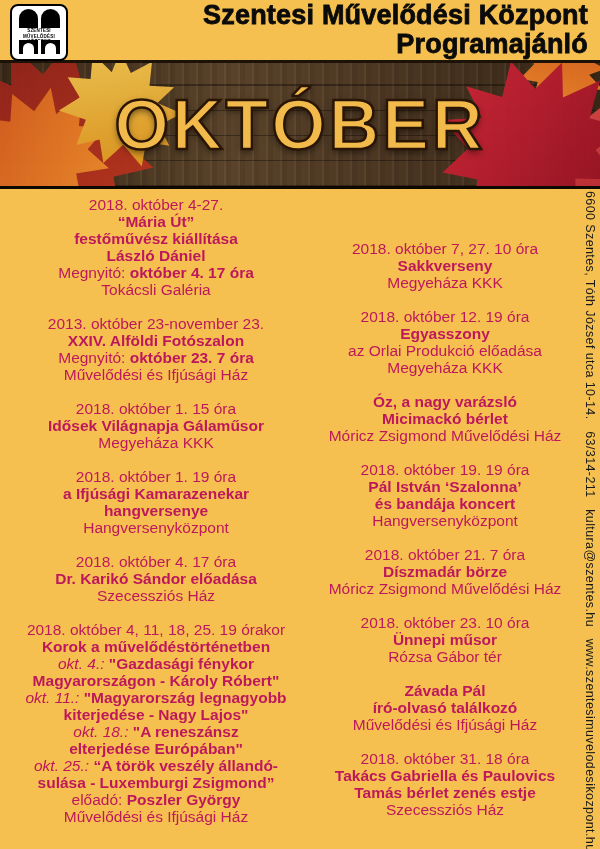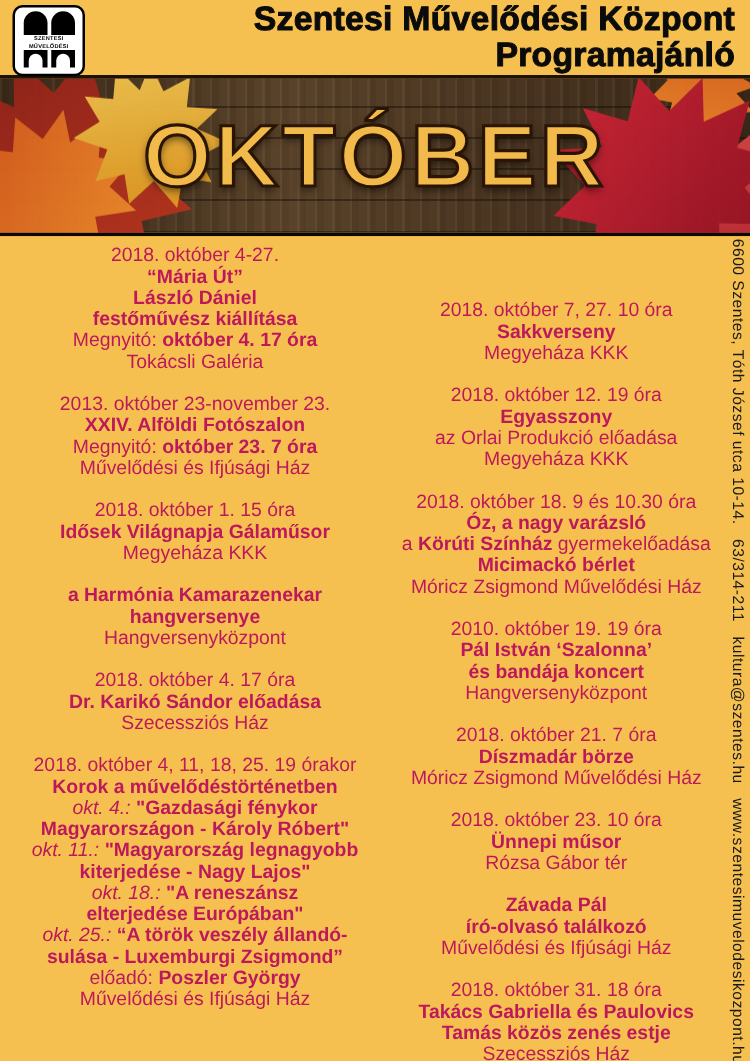--- a/index.html
+++ b/index.html
@@ -124,38 +124,39 @@
     </svg>
     <div class="month">OKTÓBER</div>
   </div>
 
   <div class="body">
     <div class="cols">
       <div class="col col-left">
           <div class="event">
             <div class="line"><span class="seg-r">2018. október 4-27.</span></div>
             <div class="line"><span class="seg-b">“Mária Út”</span></div>
+            <div class="line"><span class="seg-b">festőművész kiállítása</span></div>
             <div class="line"><span class="seg-b">László Dániel</span></div>
-            <div class="line"><span class="seg-b">festőművész kiállítása</span></div>
             <div class="line"><span class="seg-r">Megnyitó: </span><span class="seg-b">október 4. 17 óra</span></div>
             <div class="line"><span class="seg-r">Tokácsli Galéria</span></div>
           </div>
           <div class="event">
             <div class="line"><span class="seg-r">2013. október 23-november 23.</span></div>
             <div class="line"><span class="seg-b">XXIV. Alföldi Fotószalon</span></div>
             <div class="line"><span class="seg-r">Megnyitó: </span><span class="seg-b">október 23. 7 óra</span></div>
             <div class="line"><span class="seg-r">Művelődési és Ifjúsági Ház</span></div>
           </div>
           <div class="event">
             <div class="line"><span class="seg-r">2018. október 1. 15 óra</span></div>
             <div class="line"><span class="seg-b">Idősek Világnapja Gálaműsor</span></div>
             <div class="line"><span class="seg-r">Megyeháza KKK</span></div>
           </div>
           <div class="event">
-            <div class="line"><span class="seg-b">a Harmónia Kamarazenekar</span></div>
+            <div class="line"><span class="seg-r">2018. október 1. 19 óra</span></div>
+            <div class="line"><span class="seg-b">a Ifjúsági Kamarazenekar</span></div>
             <div class="line"><span class="seg-b">hangversenye</span></div>
             <div class="line"><span class="seg-r">Hangversenyközpont</span></div>
           </div>
           <div class="event">
             <div class="line"><span class="seg-r">2018. október 4. 17 óra</span></div>
             <div class="line"><span class="seg-b">Dr. Karikó Sándor előadása</span></div>
             <div class="line"><span class="seg-r">Szecessziós Ház</span></div>
           </div>
           <div class="event">
             <div class="line"><span class="seg-r">2018. október 4, 11, 18, 25. 19 órakor</span></div>
@@ -178,28 +179,26 @@
             <div class="line"><span class="seg-b">Sakkverseny</span></div>
             <div class="line"><span class="seg-r">Megyeháza KKK</span></div>
           </div>
           <div class="event">
             <div class="line"><span class="seg-r">2018. október 12. 19 óra</span></div>
             <div class="line"><span class="seg-b">Egyasszony</span></div>
             <div class="line"><span class="seg-r">az Orlai Produkció előadása</span></div>
             <div class="line"><span class="seg-r">Megyeháza KKK</span></div>
           </div>
           <div class="event">
-            <div class="line"><span class="seg-r">2018. október 18. 9 és 10.30 óra</span></div>
             <div class="line"><span class="seg-b">Óz, a nagy varázsló</span></div>
-            <div class="line"><span class="seg-r">a </span><span class="seg-b">Körúti Színház</span><span class="seg-r"> gyermekelőadása</span></div>
             <div class="line"><span class="seg-b">Micimackó bérlet</span></div>
             <div class="line"><span class="seg-r">Móricz Zsigmond Művelődési Ház</span></div>
           </div>
           <div class="event">
-            <div class="line"><span class="seg-r">2010. október 19. 19 óra</span></div>
+            <div class="line"><span class="seg-r">2018. október 19. 19 óra</span></div>
             <div class="line"><span class="seg-b">Pál István ‘Szalonna’</span></div>
             <div class="line"><span class="seg-b">és bandája koncert</span></div>
             <div class="line"><span class="seg-r">Hangversenyközpont</span></div>
           </div>
           <div class="event">
             <div class="line"><span class="seg-r">2018. október 21. 7 óra</span></div>
             <div class="line"><span class="seg-b">Díszmadár börze</span></div>
             <div class="line"><span class="seg-r">Móricz Zsigmond Művelődési Ház</span></div>
           </div>
           <div class="event">
@@ -208,21 +207,21 @@
             <div class="line"><span class="seg-r">Rózsa Gábor tér</span></div>
           </div>
           <div class="event">
             <div class="line"><span class="seg-b">Závada Pál</span></div>
             <div class="line"><span class="seg-b">író-olvasó találkozó</span></div>
             <div class="line"><span class="seg-r">Művelődési és Ifjúsági Ház</span></div>
           </div>
           <div class="event">
             <div class="line"><span class="seg-r">2018. október 31. 18 óra</span></div>
             <div class="line"><span class="seg-b">Takács Gabriella és Paulovics</span></div>
-            <div class="line"><span class="seg-b">Tamás közös zenés estje</span></div>
+            <div class="line"><span class="seg-b">Tamás bérlet zenés estje</span></div>
             <div class="line"><span class="seg-r">Szecessziós Ház</span></div>
           </div>
         </div>
     </div>
     <div class="contact">6600 Szentes, Tóth József utca 10-14.&nbsp;&nbsp; 63/314-211&nbsp;&nbsp; kultura@szentes.hu&nbsp;&nbsp; www.szentesimuvelodesikozpont.hu</div>
   </div>
 
 </div>
 
 </body></html>

